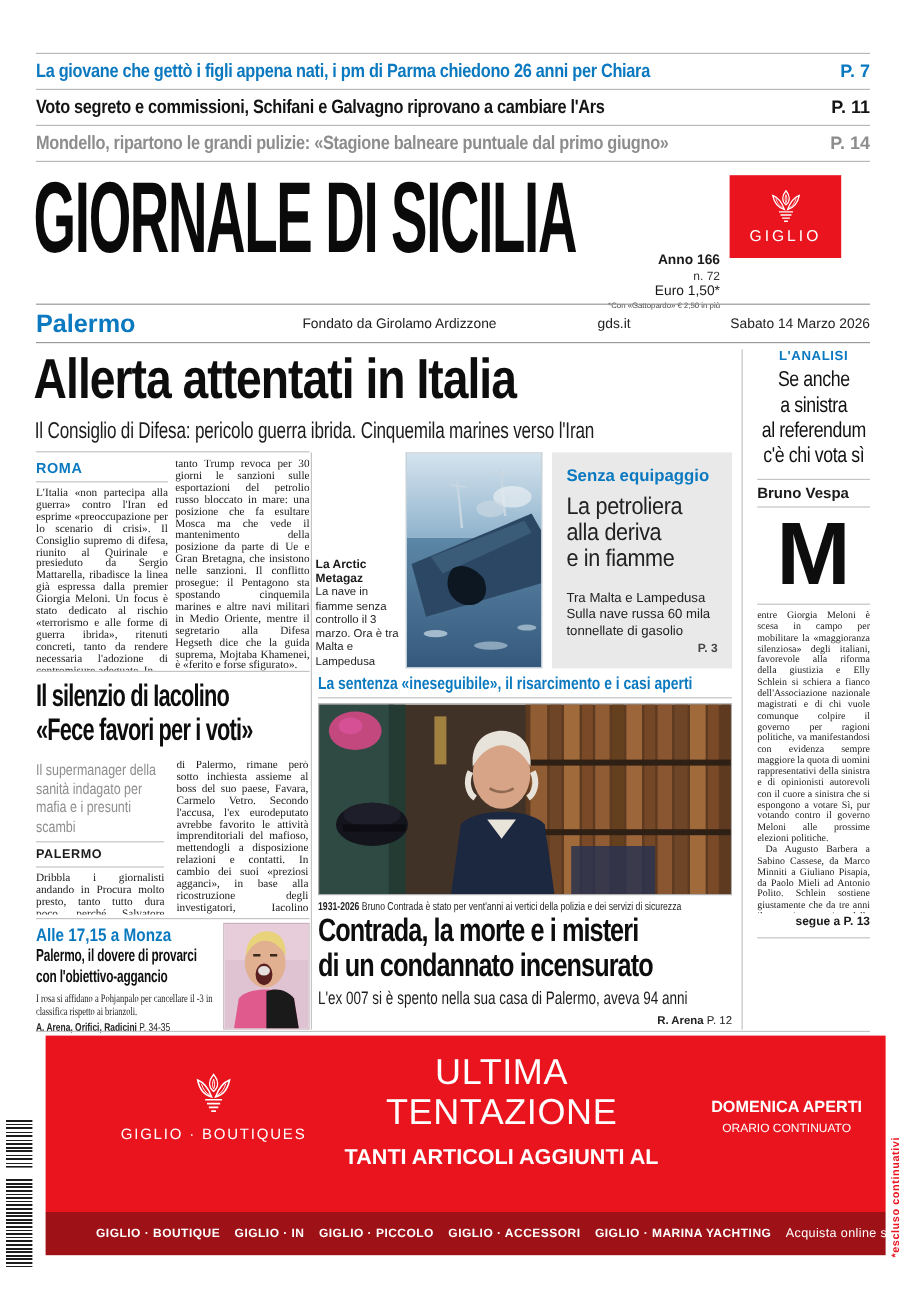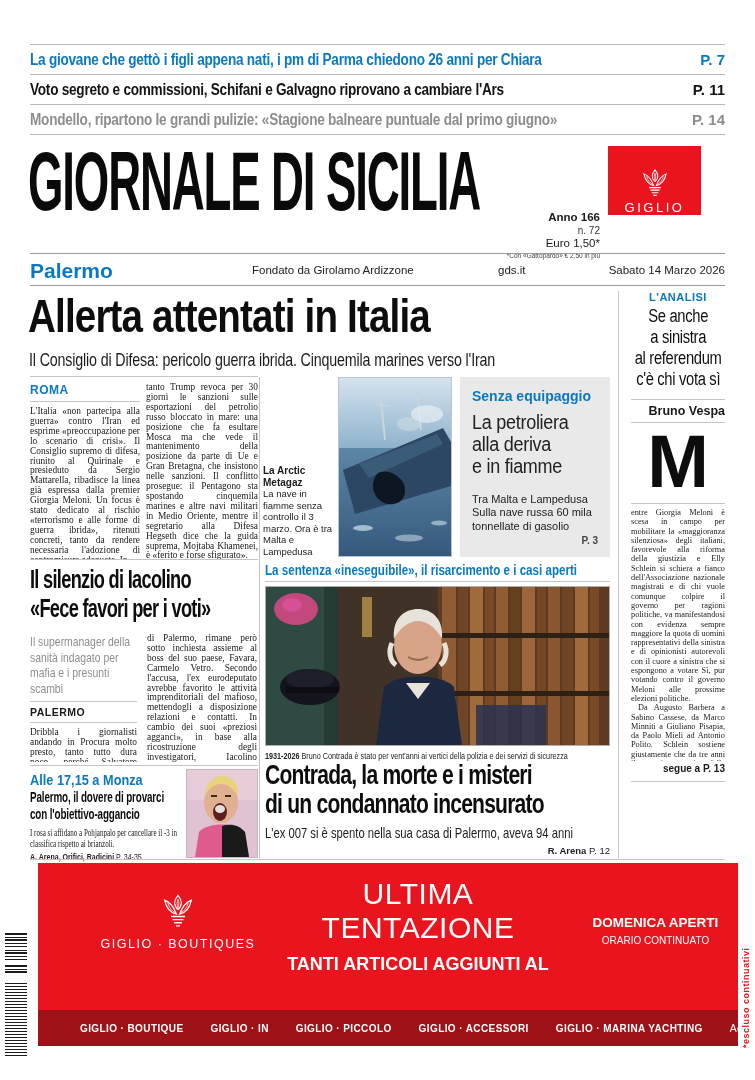--- a/index.html
+++ b/index.html
@@ -20,21 +20,21 @@
   .tsrow{position:relative;height:30px;border-top:1px solid #b8b8b8;display:flex;align-items:center}
   #topstrip{border-bottom:1px solid #b8b8b8}
   .tsrow .t{font-weight:700;font-size:16px;letter-spacing:-.3px;transform:scaleX(.85)}
   .tsrow .p{position:absolute;right:0;font-weight:700;font-size:15px}
   .ts-blue{color:#0b79c0}.ts-black{color:#141414}.ts-gray{color:#8d8d8d}
 
   
   #mast-title{left:28px;top:146px;font-size:80px;font-weight:700;letter-spacing:-2px;
               line-height:.84;white-space:nowrap;color:#0a0a0a;transform:scale(.57,1.05);transform-origin:0 0}
   #mast-logo{left:608px;top:146px;width:93px;height:69px;background:#e9141e;color:#fff;
-             display:flex;flex-direction:column;align-items:center;justify-content:flex-end}
+             display:flex;flex-direction:column;align-items:center;justify-content:center}
   #mast-logo svg{width:32px;height:30px}
   #mast-logo .lbl{font-size:13px;letter-spacing:2.5px;margin-top:2px}
   #edition{left:420px;top:211px;width:180px;text-align:right;line-height:1.2}
   #edition .a{font-size:11.5px;font-weight:700}
   #edition .n{font-size:10px;color:#333}
   #edition .e{font-size:11.5px;font-weight:400}
   #edition .x{font-size:6.5px;color:#444;margin-top:1px}
 
   
   #infobar{left:30px;top:253px;width:695px;height:33px;border-top:1px solid #9a9a9a;border-bottom:1px solid #9a9a9a}
@@ -67,21 +67,21 @@
 
   
   #v1{left:259px;top:377px;height:481px}
   #v2{left:618px;top:291px;height:567px}
 
   
   #an-k{left:631px;top:291px;width:94px;text-align:center;font-size:11px;font-weight:700;letter-spacing:.5px}
   #an-t{left:631px;top:306px;width:115px;font-size:18px;line-height:21px;letter-spacing:-.4px;color:#111;
         text-align:center;transform:scaleX(.82);transform-origin:0 0}
   #an-l1{left:631px;top:399px;width:94px}
-  #an-a{left:631px;top:404px;width:94px;text-align:right;font-size:12.5px;font-weight:700}
+  #an-a{left:631px;top:404px;width:94px;text-align:left;font-size:12.5px;font-weight:700}
   #an-l2{left:631px;top:422px;width:94px}
   #an-m{left:631px;top:424px;width:94px;text-align:center;font-size:74px;font-weight:700;line-height:76px;color:#0d0d0d}
   #an-l3{left:631px;top:503px;width:94px}
   #an-b{left:631px;top:508px;width:94px;height:253px;overflow:hidden;font-size:8.3px;line-height:9.3px}
   #an-b p+p{text-indent:7px}
   #an-seg{left:631px;top:763px;width:94px;text-align:right;font-size:10px;font-weight:700}
   #an-l4{left:631px;top:781px;width:94px}
   #cerv{left:629px;top:788px;width:96px;height:73px;background:#ececec;padding:7px 8px}
   #cerv .k{font-size:12.5px;font-weight:700;color:#0b79c0}
   #cerv .t{font-size:15.5px;line-height:17.5px;color:#222;letter-spacing:-.3px;margin-top:3px;
@@ -135,21 +135,21 @@
   #ad-logo .lbl{font-size:12.5px;letter-spacing:1.5px;margin-top:4px}
   #ad-c{position:absolute;left:225px;top:14px;width:310px;text-align:center}
   #ad-c .t1{font-size:30px;font-weight:400;letter-spacing:.5px}
   #ad-c .t2{font-size:18px;font-weight:700;margin-top:9px}
   #ad-c .t3{font-size:38px;font-weight:700;margin-top:2px}
   #ad-c .t3 sup{font-size:16px}
   #ad-r{position:absolute;left:540px;top:52px;width:155px;text-align:center}
   #ad-r .r1{font-size:13.5px;font-weight:700}
   #ad-r .r2{font-size:10px;margin-top:5px}
   #ad-strip{left:38px;top:1010px;width:700px;height:36px;background:#9e1117;color:#fff;
-            display:flex;align-items:center;padding:0 42px;gap:27px}
+            display:flex;align-items:center;padding:0 42px;gap:12px}
   #ad-strip .it{font-size:10px;font-weight:700;letter-spacing:.4px;white-space:nowrap}
   #ad-strip .rt{margin-left:auto;font-size:10.5px;font-weight:400;letter-spacing:.3px;white-space:nowrap}
   #ad-note{left:741px;top:878px;height:170px;writing-mode:vertical-rl;transform:rotate(180deg);
            color:#e9141e;font-size:9px;font-weight:700;letter-spacing:.5px}
 
   
   #barcode{left:5px;top:933px;width:22px;height:126px}
   #barcode .seg1{height:40px;background:repeating-linear-gradient(0deg,#1c1c1c 0 1.6px,#fff 1.6px 3.1px,#1c1c1c 3.1px 4px,#fff 4px 6.4px)}
   #barcode .seg2{height:74px;margin-top:9px;background:repeating-linear-gradient(0deg,#1c1c1c 0 1.3px,#fff 1.3px 2.7px,#1c1c1c 2.7px 4.4px,#fff 4.4px 6px)}
 </style>

